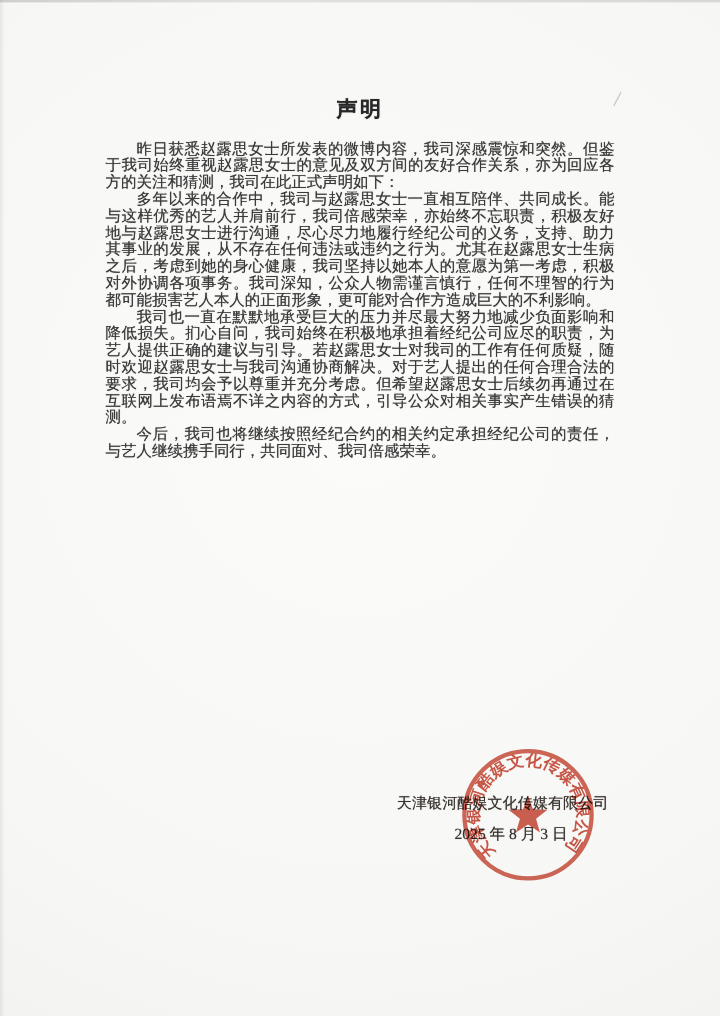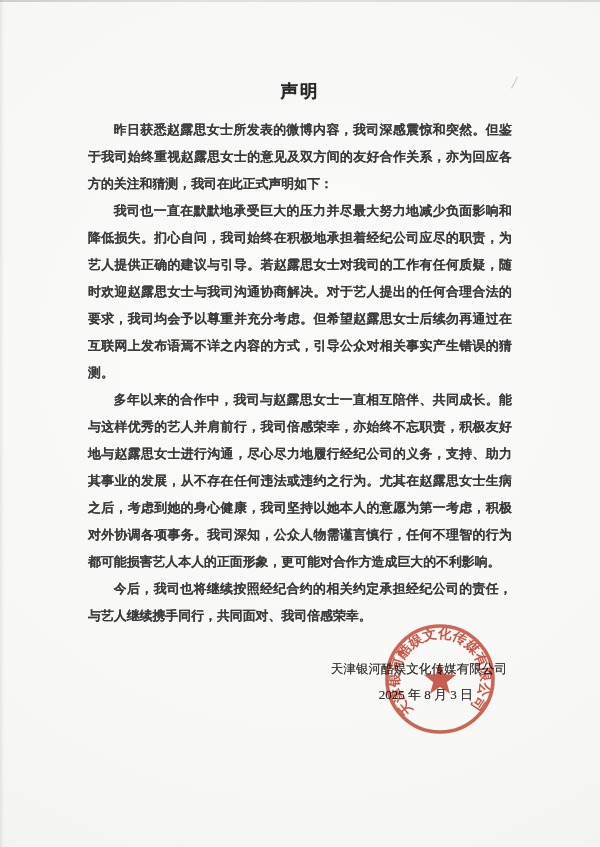--- a/index.html
+++ b/index.html
@@ -43,25 +43,24 @@
     width: 1px; height: 13px;
     background: rgba(120,120,120,.38);
     transform: rotate(28deg);
     pointer-events: none;
   }
   .doc-body {
     position: absolute;
     top: 117px; left: 88px;
     width: 424px;
     font-size: 12.9px;
-    line-height: 27px;
+    line-height: 14px;
     color: #3a3a3a;
     text-align: justify;
     text-shadow: 0 0 .6px rgba(60,60,60,.75);
-    font-weight: bold;
   }
   .doc-body p {
     margin: 0;
     text-indent: 2em;
   }
   .signature {
     position: absolute;
     left: 88px; top: 661px;
     width: 424px;
     color: #38332f;
@@ -96,22 +95,22 @@
 <body>
 
 <div class="page">
 
   <div class="doc-title">声明</div>
 
   <div class="scan-mark"></div>
 
   <div class="doc-body">
     <p>昨日获悉赵露思女士所发表的微博内容，我司深感震惊和突然。但鉴于我司始终重视赵露思女士的意见及双方间的友好合作关系，亦为回应各方的关注和猜测，我司在此正式声明如下：</p>
+    <p>多年以来的合作中，我司与赵露思女士一直相互陪伴、共同成长。能与这样优秀的艺人并肩前行，我司倍感荣幸，亦始终不忘职责，积极友好地与赵露思女士进行沟通，尽心尽力地履行经纪公司的义务，支持、助力其事业的发展，从不存在任何违法或违约之行为。尤其在赵露思女士生病之后，考虑到她的身心健康，我司坚持以她本人的意愿为第一考虑，积极对外协调各项事务。我司深知，公众人物需谨言慎行，任何不理智的行为都可能损害艺人本人的正面形象，更可能对合作方造成巨大的不利影响。</p>
     <p>我司也一直在默默地承受巨大的压力并尽最大努力地减少负面影响和降低损失。扪心自问，我司始终在积极地承担着经纪公司应尽的职责，为艺人提供正确的建议与引导。若赵露思女士对我司的工作有任何质疑，随时欢迎赵露思女士与我司沟通协商解决。对于艺人提出的任何合理合法的要求，我司均会予以尊重并充分考虑。但希望赵露思女士后续勿再通过在互联网上发布语焉不详之内容的方式，引导公众对相关事实产生错误的猜测。</p>
-    <p>多年以来的合作中，我司与赵露思女士一直相互陪伴、共同成长。能与这样优秀的艺人并肩前行，我司倍感荣幸，亦始终不忘职责，积极友好地与赵露思女士进行沟通，尽心尽力地履行经纪公司的义务，支持、助力其事业的发展，从不存在任何违法或违约之行为。尤其在赵露思女士生病之后，考虑到她的身心健康，我司坚持以她本人的意愿为第一考虑，积极对外协调各项事务。我司深知，公众人物需谨言慎行，任何不理智的行为都可能损害艺人本人的正面形象，更可能对合作方造成巨大的不利影响。</p>
     <p>今后，我司也将继续按照经纪合约的相关约定承担经纪公司的责任，与艺人继续携手同行，共同面对、我司倍感荣幸。</p>
   </div>
 
   <div class="signature">
     <div class="sig-company">天津银河酷娱文化传媒有限公司</div>
     <div class="sig-date">2025 年 8 月 3 日</div>
   </div>
 
   <svg class="seal" viewBox="0 0 150 150" xmlns="http://www.w3.org/2000/svg">
     <defs>

